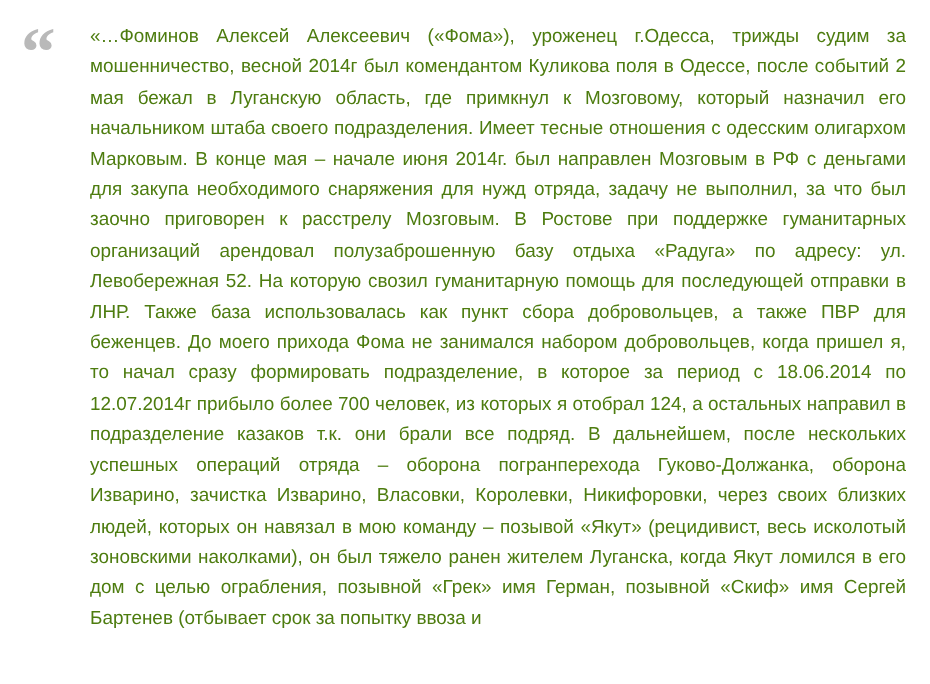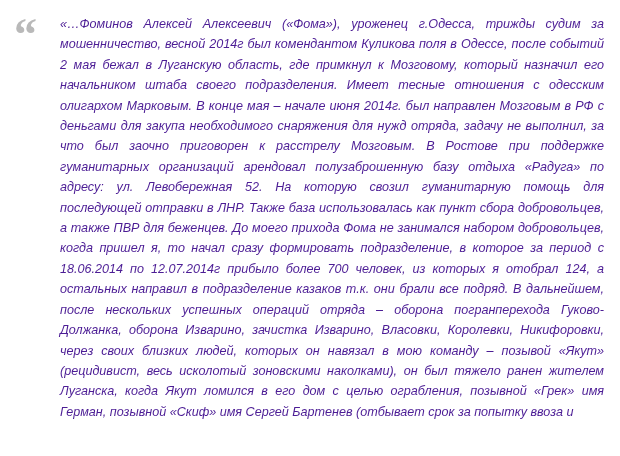--- a/index.html
+++ b/index.html
@@ -28,25 +28,24 @@
     font-family: "Liberation Serif", serif;
     font-size: 46px;
     line-height: 34px;
     font-weight: bold;
     text-align: left;
     padding-top: 4px;
     user-select: none;
   }
   .quote-body {
     flex: 1 1 auto;
-    color: #4c1d95;
+    color: #4d7c0f;
     font-size: 12.6px;
     line-height: 20.4px;
     text-align: justify;
-    font-style: italic;
     font-family: "Liberation Sans", sans-serif;
     hyphens: none;
     padding-right: 2px;
   }
   .quote-body p {
     margin: 0;
     text-align: justify;
   }
 </style>
 </head>

